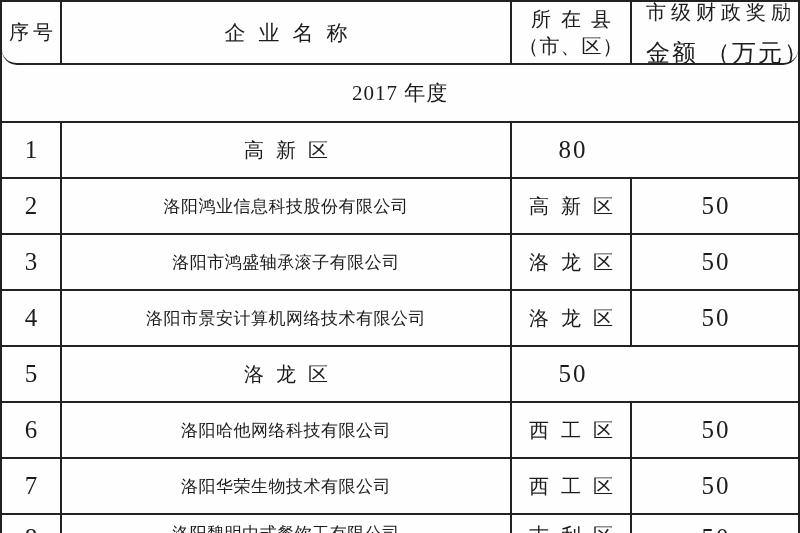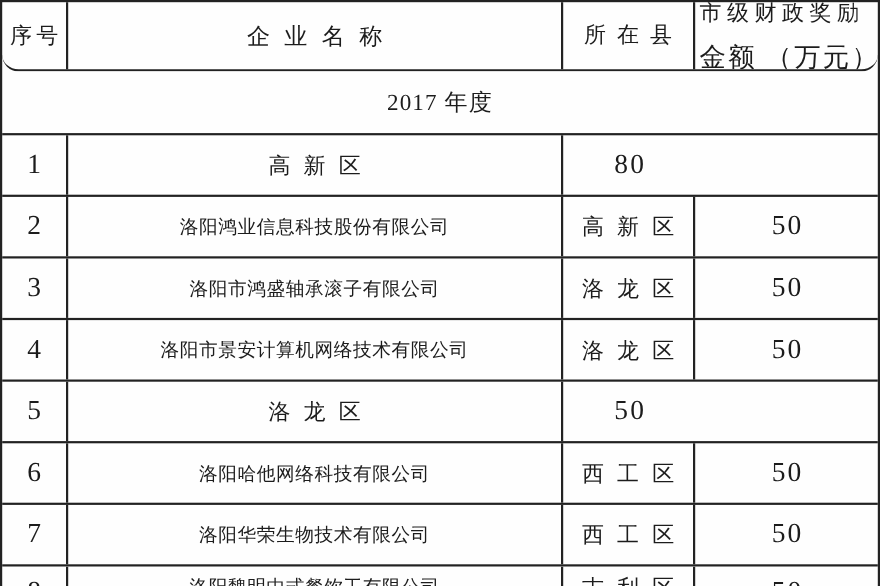--- a/index.html
+++ b/index.html
@@ -53,21 +53,21 @@
   .hdr-serial span  { font-size: 20px; letter-spacing: 4px;  margin-right: -4px;  }
   .hdr-company span { font-size: 21px; letter-spacing: 13px; margin-right: -13px; }
   .two-line {
     flex-direction: column;
     line-height: 27px;
   }
   .hdr-district .l1 { font-size: 20px; letter-spacing: 10px; margin-right: -10px; }
   .hdr-district .l2 { font-size: 20px; letter-spacing: 1px;  white-space: nowrap; }
   .hdr-amount {
     align-items: flex-start;
-    padding-left: 4px;
+    padding-left: 14px;
     gap: 14px;
   }
   .hdr-amount .l1 { font-size: 20px; letter-spacing: 5px; white-space: nowrap; }
   .hdr-amount .l2 { font-size: 24px; letter-spacing: 2px; white-space: nowrap; }
 
   
   .num  { font-size: 25px; letter-spacing: 2px; }
   .num span { margin-right: -2px; }
   .name { font-size: 17px; letter-spacing: 0.5px; white-space: nowrap; }
   .dist span { font-size: 20px; letter-spacing: 12px; margin-right: -12px; white-space: nowrap; font-family: Liberation Serif, serif; }
@@ -87,20 +87,21 @@
 
   <div class="row header">
     <div class="cell hdr-serial">
       <span>序号</span>
     </div>
     <div class="cell hdr-company">
       <span>企业名称</span>
     </div>
     <div class="cell two-line hdr-district">
       <span class="l1">所在县</span>
+      <span class="l2">（市、区）</span>
     </div>
     <div class="cell two-line hdr-amount">
       <span class="l1">市级财政奖励</span>
       <span class="l2">金额 （万元）</span>
     </div>
   </div>
 
   <div class="row section">
     <div class="cell full">2017 年度</div>
   </div>

